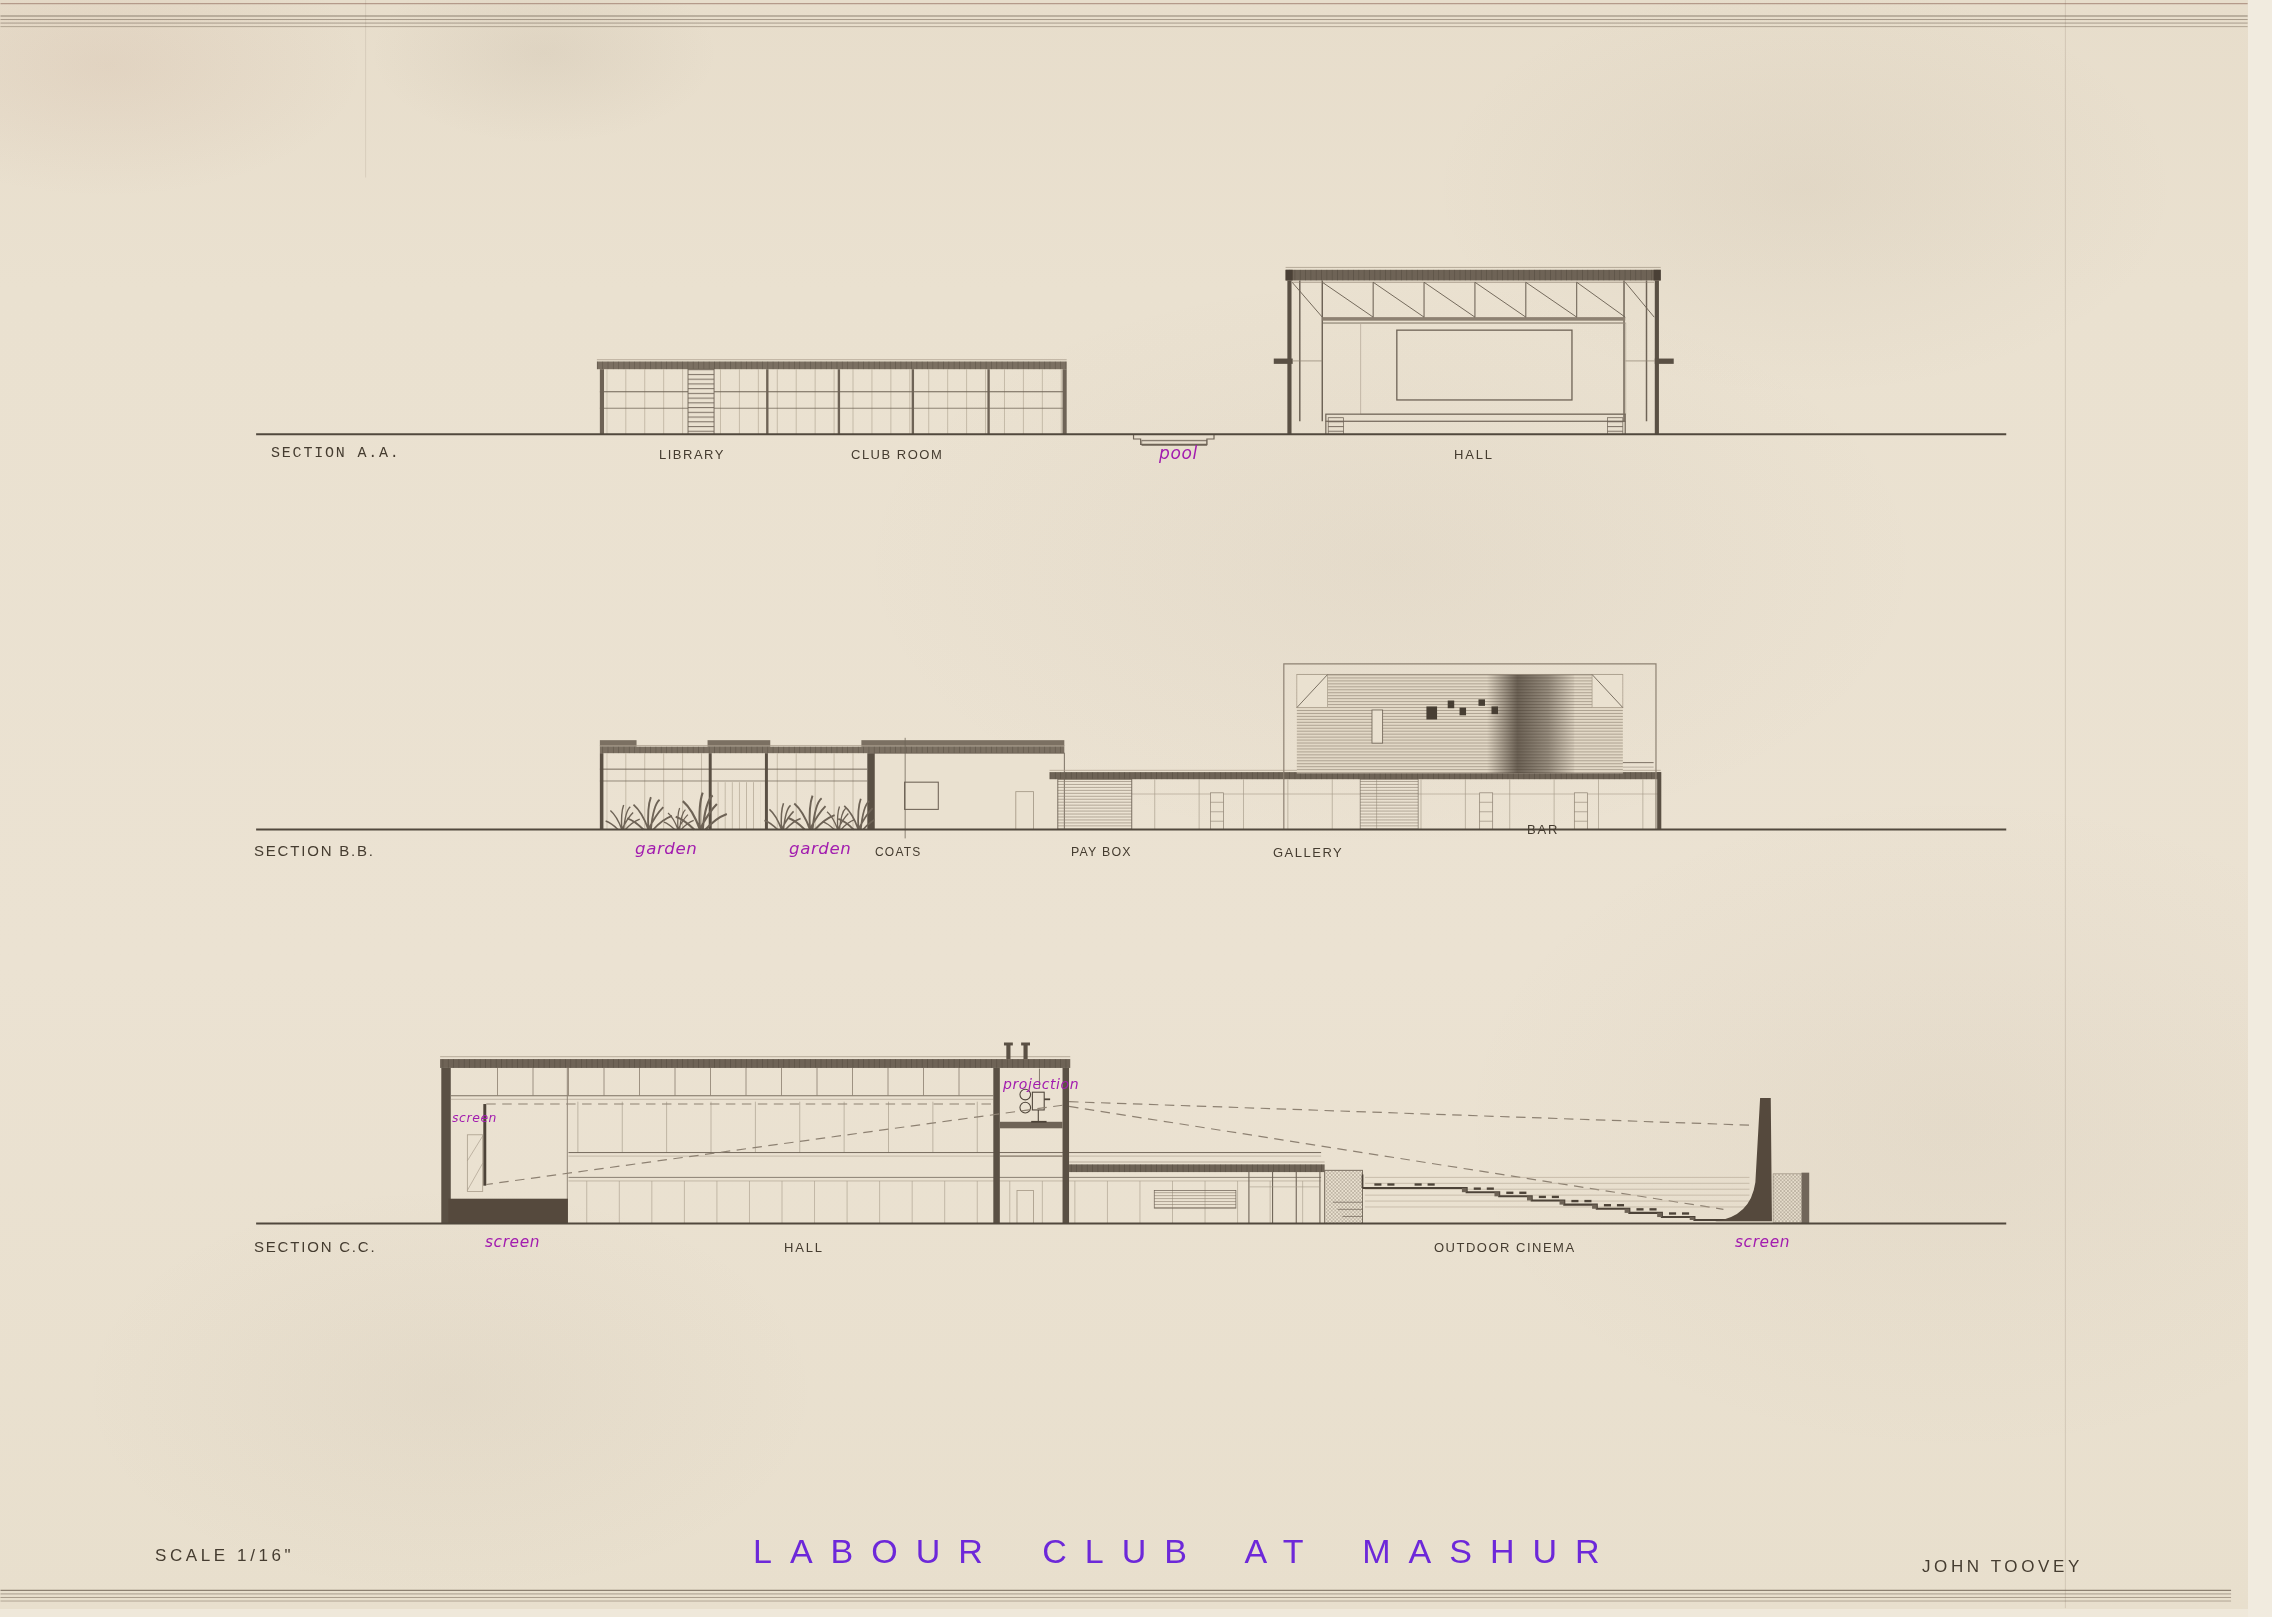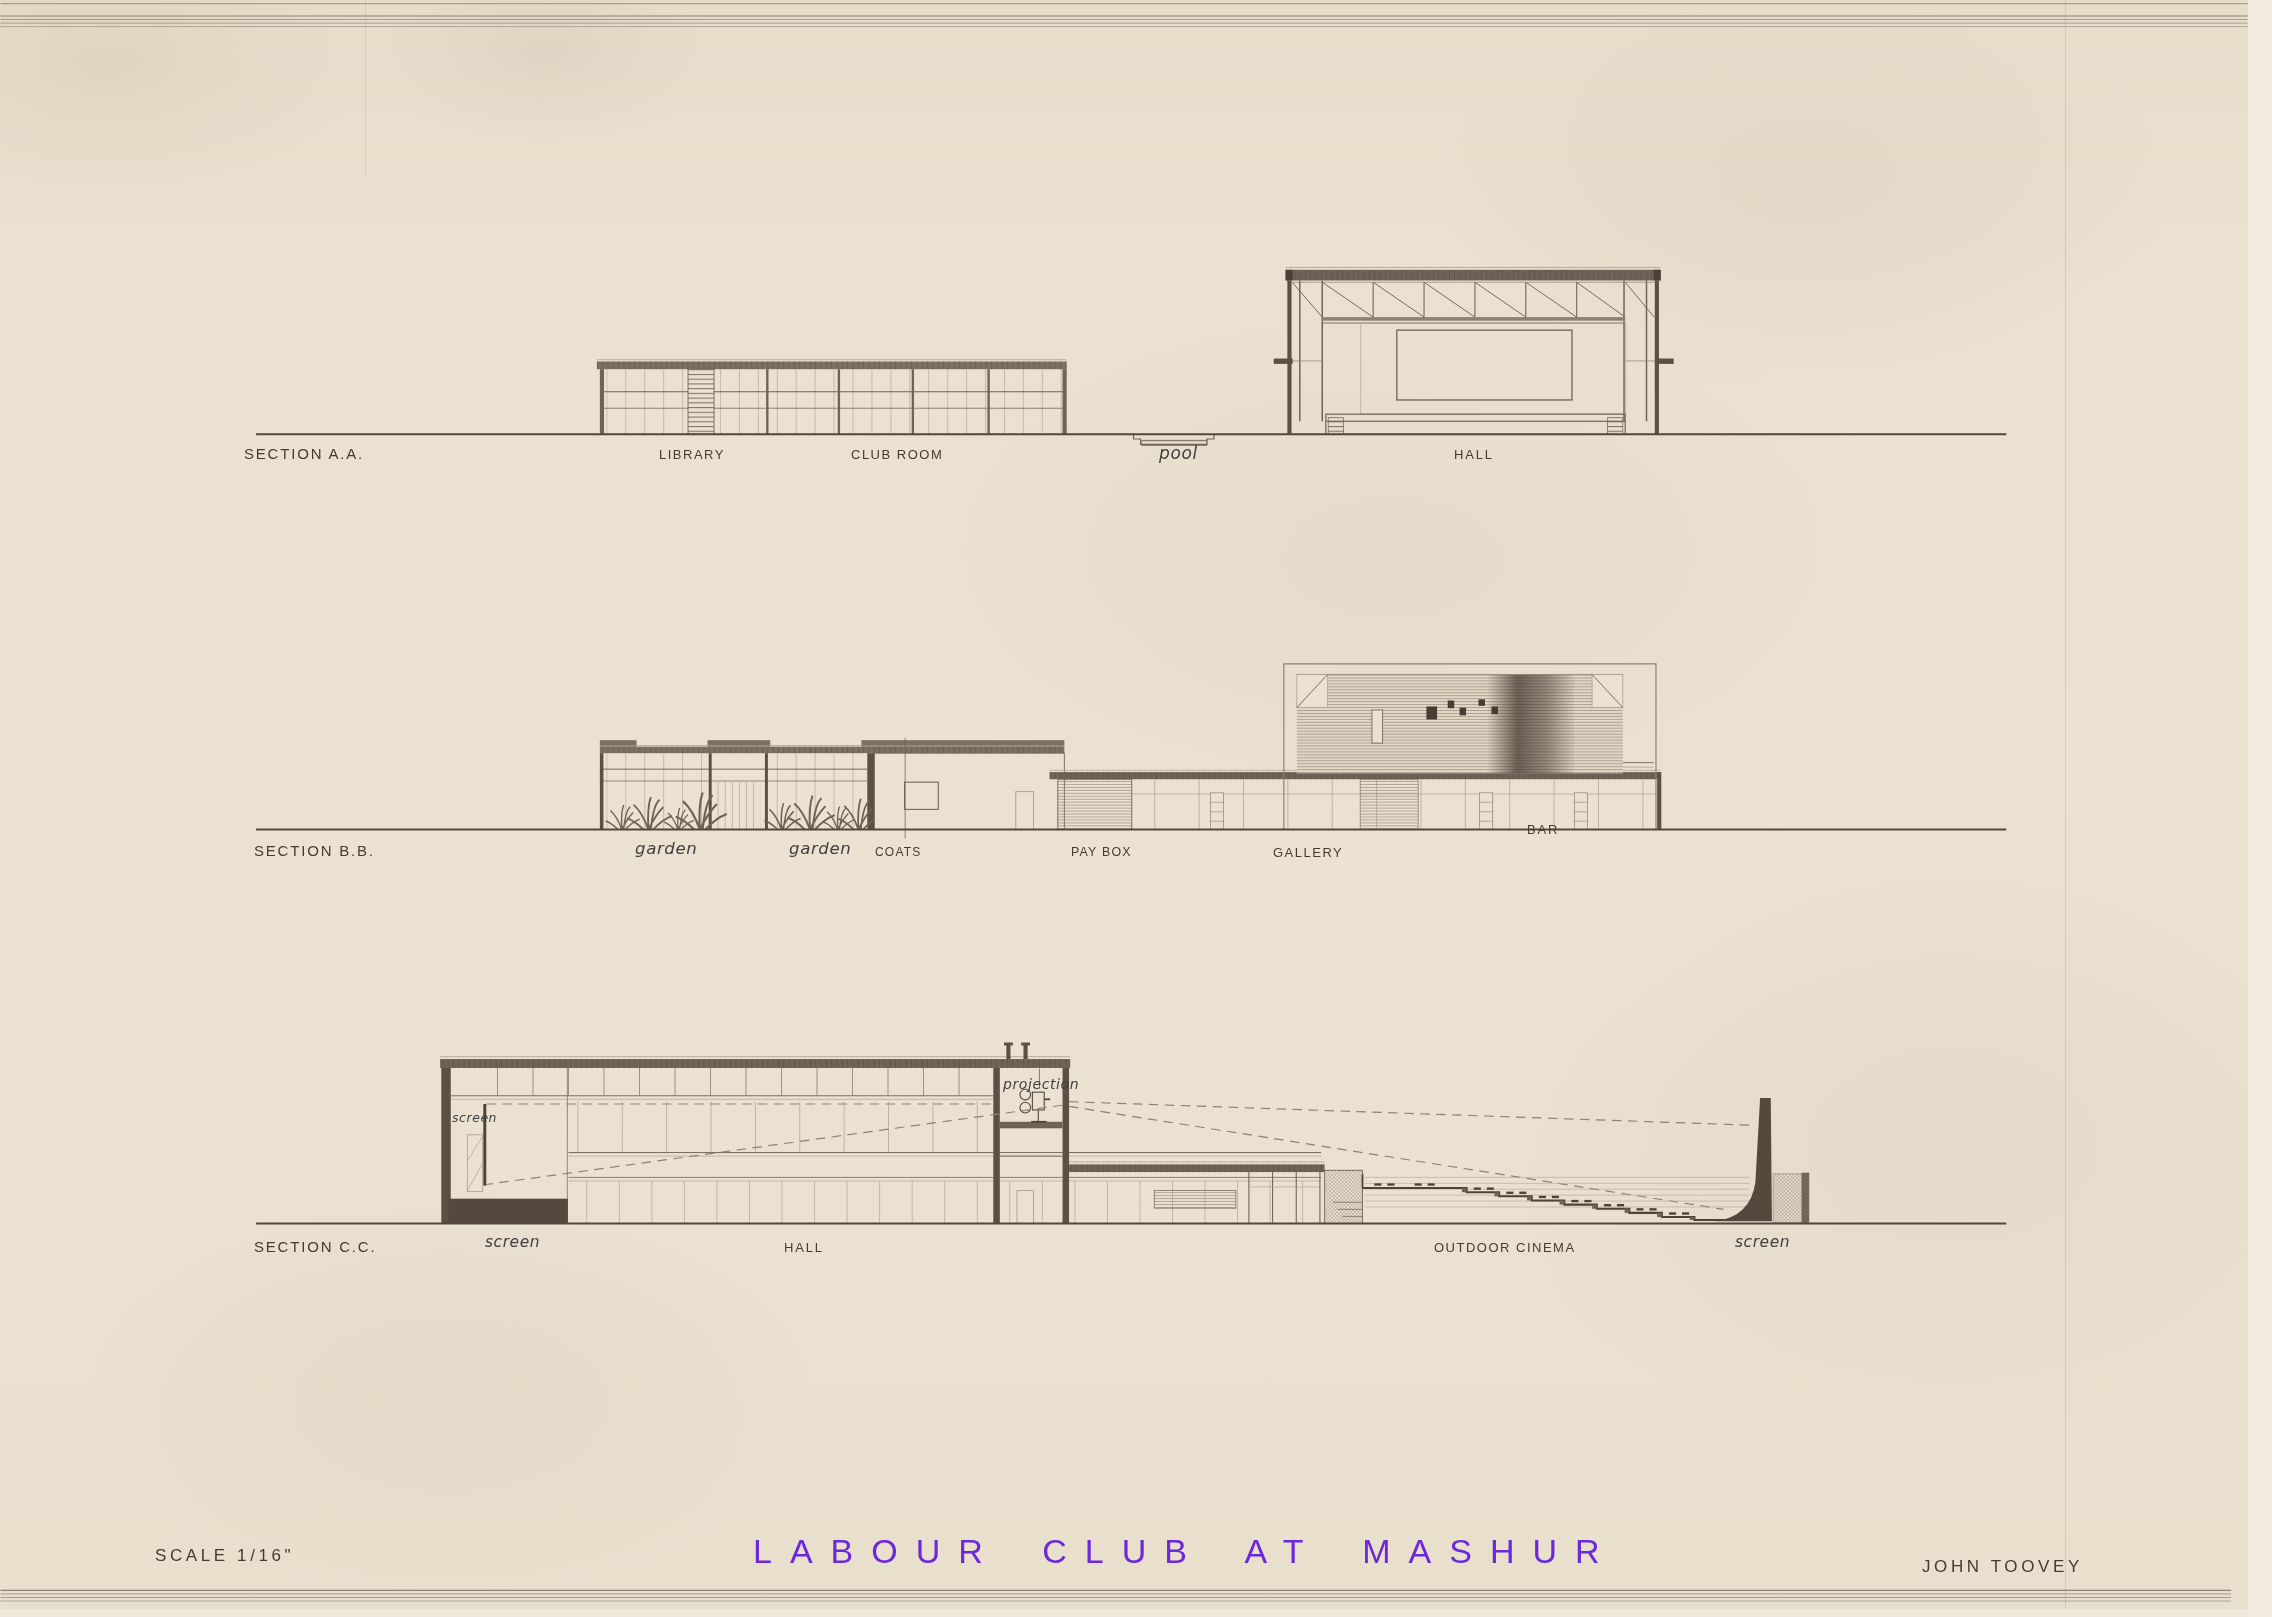--- a/index.html
+++ b/index.html
@@ -25,21 +25,21 @@
   svg.draw{position:absolute;left:0;top:0;}
   .lbl{
     position:absolute;color:#453c30;white-space:nowrap;
     font-family:"Liberation Sans",sans-serif;
   }
   .sec{font-size:15px;letter-spacing:1.8px;}
   .room{font-size:13px;letter-spacing:1.5px;}
   .small{font-size:12px;letter-spacing:1.2px;}
   .script{
     font-family:"DejaVu Sans",sans-serif;font-style:italic;
-    color:#404040;letter-spacing:0.6px;
+    color:#a21caf;letter-spacing:0.6px;
   }
   .title{font-size:34px;letter-spacing:18px;word-spacing:14px;color:#6d28d9;}
   .tb{font-size:17px;letter-spacing:3.6px;color:#453c30;}
 </style>
 </head>
 <body>
 
 <div class="paper"></div>
 <div class="edge-right"></div>
 <div class="edge-bottom"></div>
@@ -384,21 +384,21 @@
     </g>
   </g>
 
   <g stroke="#51483d">
     <line x1="432" y1="734" x2="3390" y2="734" stroke-width="3.5"></line>
     <line x1="432" y1="1402" x2="3390" y2="1402" stroke-width="3.5"></line>
     <line x1="432" y1="2068" x2="3390" y2="2068" stroke-width="3.5"></line>
   </g>
 </svg>
 
-<span class="lbl sec" style="left:244px;top:445px;">SECTION A.A.</span>
+<span class="lbl sec" style="left:271px;top:445px;font-family:Liberation Mono, monospace;">SECTION A.A.</span>
 <span class="lbl room" style="left:637px;top:447px;margin-left:22px;">LIBRARY</span>
 <span class="lbl room" style="left:851px;top:447px;">CLUB ROOM</span>
 <span class="lbl script" style="left:1159px;top:443px;font-size:17px;">pool</span>
 <span class="lbl room" style="left:1454px;top:447px;letter-spacing:1.8px;">HALL</span>
 
 <span class="lbl sec" style="left:254px;top:842px;">SECTION B.B.</span>
 <span class="lbl script" style="left:635px;top:839px;font-size:16.6px;">garden</span>
 <span class="lbl script" style="left:789px;top:839px;font-size:16.6px;">garden</span>
 <span class="lbl small" style="left:875px;top:845px;">COATS</span>
 <span class="lbl small" style="left:1071px;top:845px;font-size:12.4px;">PAY BOX</span>

